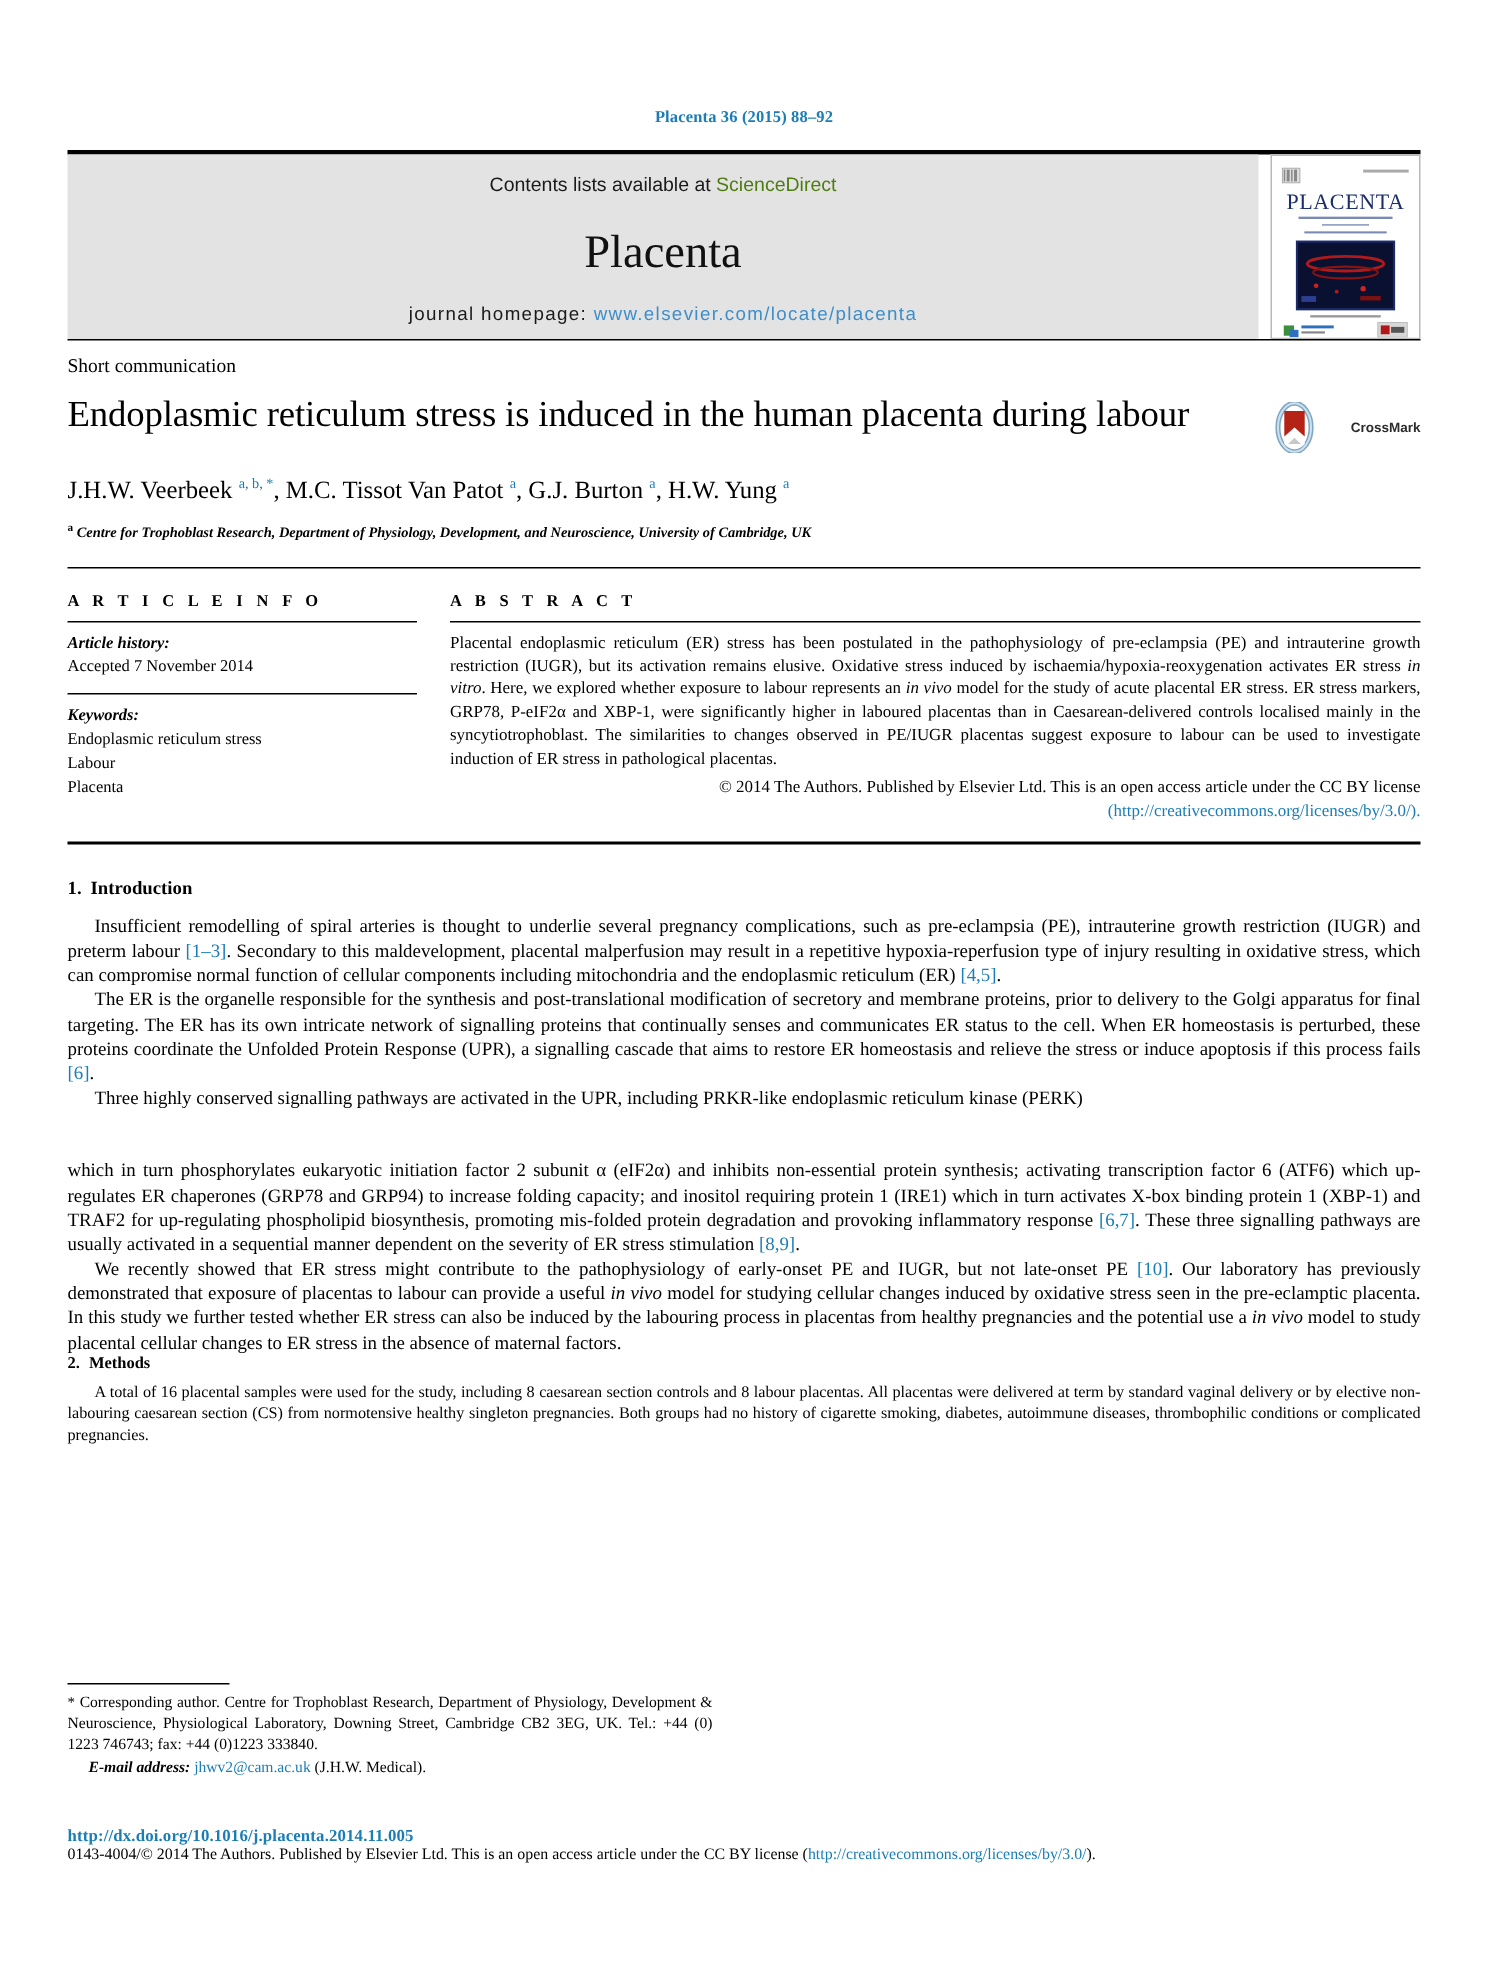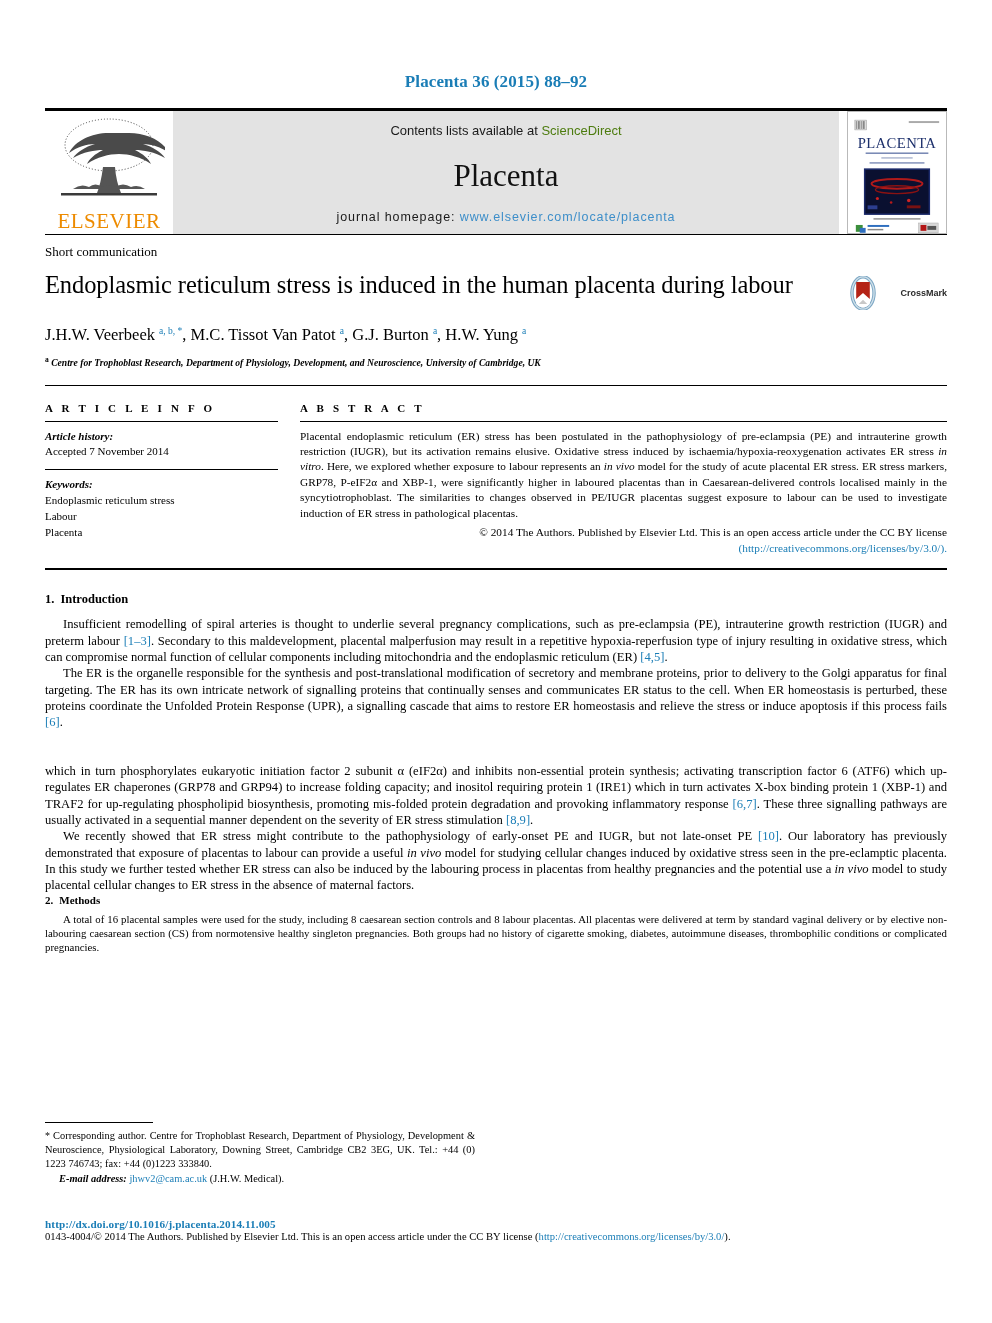--- a/index.html
+++ b/index.html
@@ -12,21 +12,21 @@
     color: #000000;
     position: relative;
     overflow: hidden;
   }
   .page { position: relative; width: 992px; height: 1323px; padding: 0; }
 
   
   .runhead {
     text-align: center;
     color: #1a7db6;
-    font-size: 17px;
+    font-size: 11px;
     font-weight: bold;
     padding-top: 72px;
     letter-spacing: 0.1px;
   }
 
   
   .masthead-wrap {
     margin: 16px 45px 0 45px;
     border-top: 3px solid #000;
     padding-top: 0;
@@ -208,32 +208,20 @@
 </style>
 </head>
 <body>
 
 <div class="page">
 
   <div class="runhead">Placenta 36 (2015) 88–92</div>
 
   <div class="masthead-wrap">
 
-    <div class="elsevier-logo">
-      <svg class="tree-svg" viewBox="0 0 112 96">
-        <g fill="#3a3a3a">
-          <ellipse cx="56" cy="30" rx="44" ry="26" fill="none" stroke="#444" stroke-width="1" stroke-dasharray="1 2"></ellipse>
-          <path d="M50 52 q-2 16 -6 26 h24 q-5 -12 -6 -26 z" fill="#555"></path>
-          <path d="M56 18 c-18 0 -34 8 -40 20 c8 -6 18 -9 26 -9 c-10 3 -18 8 -22 14 c10 -6 22 -8 30 -8 c-8 4 -14 9 -16 14 c10 -7 22 -10 32 -10 c10 0 22 3 32 10 c-2 -5 -8 -10 -16 -14 c8 0 20 2 30 8 c-4 -6 -12 -11 -22 -14 c8 0 18 3 26 9 c-6 -12 -22 -20 -40 -20 z" fill="#4a4a4a"></path>
-          <rect x="8" y="78" width="96" height="2.5" fill="#3a3a3a"></rect>
-          <path d="M20 74 q8 -6 16 -2 q6 -5 14 0 q6 -4 12 0 q8 -5 16 0 q7 -3 14 2 z" fill="#555"></path>
-        </g>
-      </svg>
-      <div class="elsevier-word">ELSEVIER</div>
-    </div>
 
     <div class="banner">
       <div class="banner-contents"><span>Contents lists available at </span><span class="sd">ScienceDirect</span></div>
       <div class="banner-title">Placenta</div>
       <div class="banner-home"><span>journal homepage: </span><span class="url">www.elsevier.com/locate/placenta</span></div>
     </div>
 
     <div class="cover-thumb">
       <svg viewBox="0 0 100 126" width="98" height="124">
         <rect x="0" y="0" width="100" height="126" fill="#ffffff"></rect>
@@ -327,20 +315,21 @@
 
   <div class="rule-thick" style="margin-top:12px;"></div>
 
   <div class="body-wrap">
     <div class="col">
       <div class="sec-hdr">
         <span class="num">1.</span><span>Introduction</span>
       </div>
       <p class="body">Insufficient remodelling of spiral arteries is thought to underlie several pregnancy complications, such as pre-eclampsia (PE), intrauterine growth restriction (IUGR) and preterm labour <span class="ref">[1–3]</span>. Secondary to this maldevelopment, placental malperfusion may result in a repetitive hypoxia-reperfusion type of injury resulting in oxidative stress, which can compromise normal function of cellular components including mitochondria and the endoplasmic reticulum (ER) <span class="ref">[4,5]</span>.</p>
       <p class="body">The ER is the organelle responsible for the synthesis and post-translational modification of secretory and membrane proteins, prior to delivery to the Golgi apparatus for final targeting. The ER has its own intricate network of signalling proteins that continually senses and communicates ER status to the cell. When ER homeostasis is perturbed, these proteins coordinate the Unfolded Protein Response (UPR), a signalling cascade that aims to restore ER homeostasis and relieve the stress or induce apoptosis if this process fails <span class="ref">[6]</span>.</p>
+      <p class="body">Three highly conserved signalling pathways are activated in the UPR, including PRKR-like endoplasmic reticulum kinase (PERK)</p>
     </div>
 
     <div class="col">
       <p class="body noind">which in turn phosphorylates eukaryotic initiation factor 2 subunit α (eIF2α) and inhibits non-essential protein synthesis; activating transcription factor 6 (ATF6) which up-regulates ER chaperones (GRP78 and GRP94) to increase folding capacity; and inositol requiring protein 1 (IRE1) which in turn activates X-box binding protein 1 (XBP-1) and TRAF2 for up-regulating phospholipid biosynthesis, promoting mis-folded protein degradation and provoking inflammatory response <span class="ref">[6,7]</span>. These three signalling pathways are usually activated in a sequential manner dependent on the severity of ER stress stimulation <span class="ref">[8,9]</span>.</p>
       <p class="body">We recently showed that ER stress might contribute to the pathophysiology of early-onset PE and IUGR, but not late-onset PE <span class="ref">[10]</span>. Our laboratory has previously demonstrated that exposure of placentas to labour can provide a useful <i>in vivo</i> model for studying cellular changes induced by oxidative stress seen in the pre-eclamptic placenta. In this study we further tested whether ER stress can also be induced by the labouring process in placentas from healthy pregnancies and the potential use a <i>in vivo</i> model to study placental cellular changes to ER stress in the absence of maternal factors.</p>
       <div class="sec2">
         <div class="sec-hdr">
           <span class="num">2.</span><span>Methods</span>
         </div>
         <p class="body">A total of 16 placental samples were used for the study, including 8 caesarean section controls and 8 labour placentas. All placentas were delivered at term by standard vaginal delivery or by elective non-labouring caesarean section (CS) from normotensive healthy singleton pregnancies. Both groups had no history of cigarette smoking, diabetes, autoimmune diseases, thrombophilic conditions or complicated pregnancies.</p>

